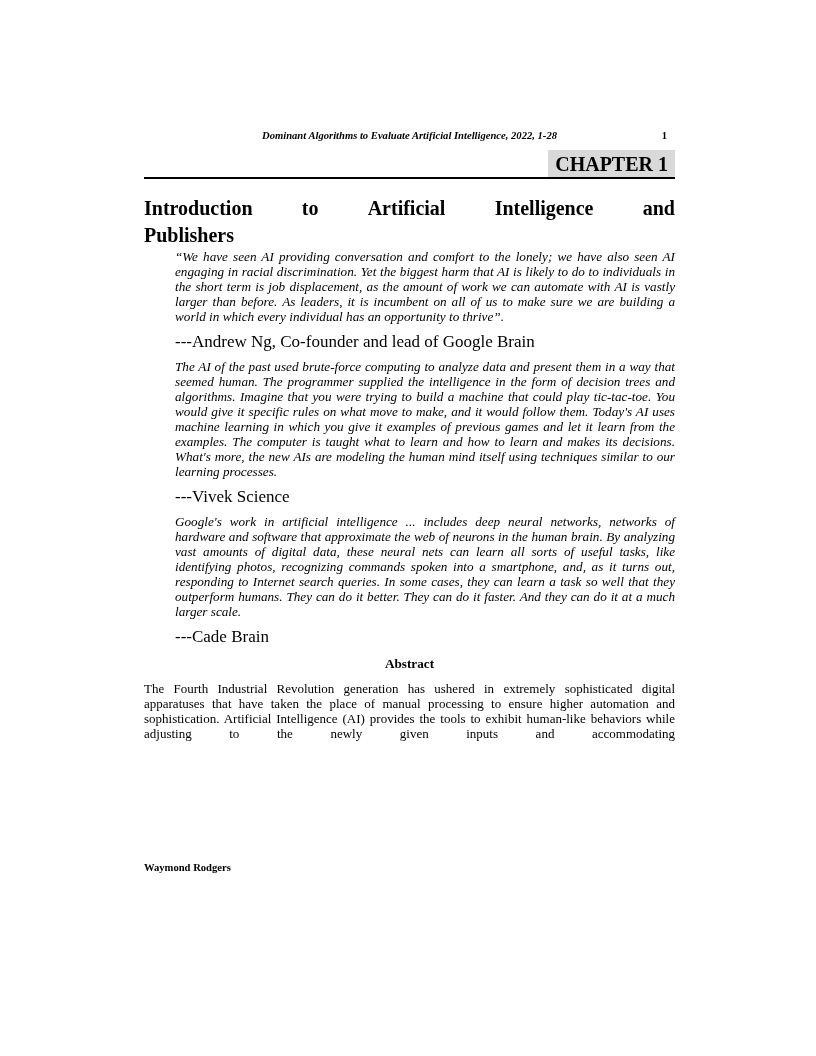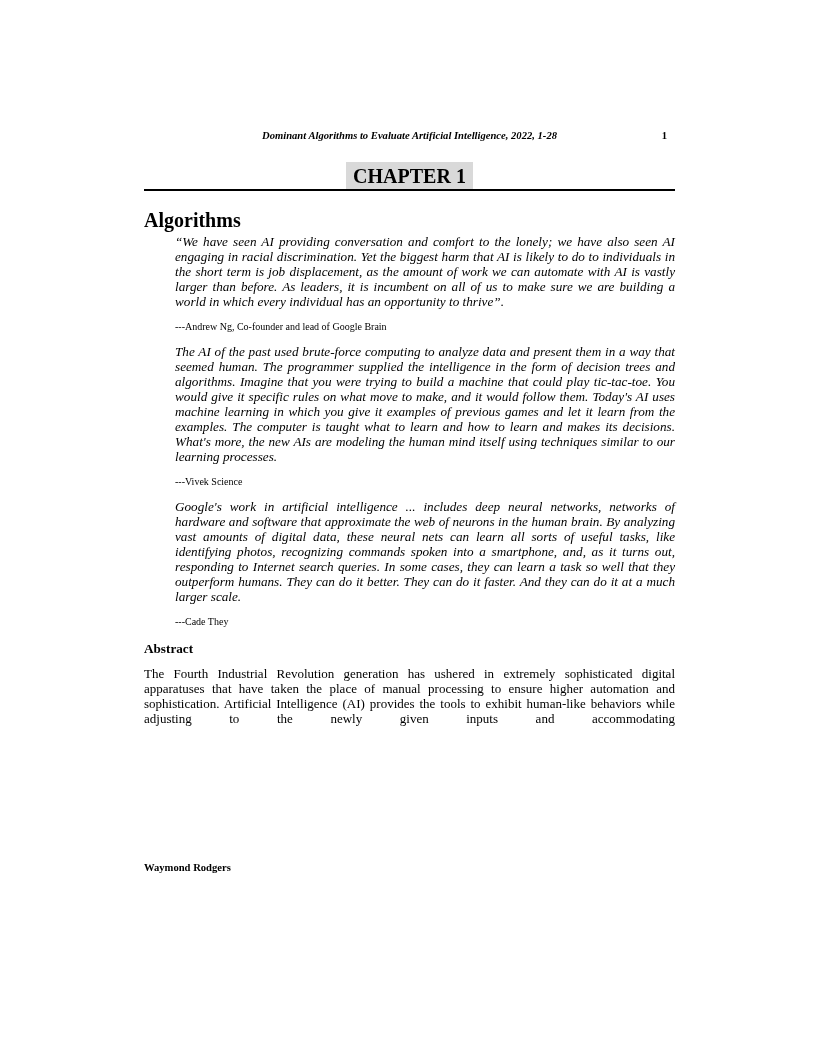--- a/index.html
+++ b/index.html
@@ -33,23 +33,23 @@
   .running-title { font-style: italic; }
   .page-num {
     position: absolute;
     right: 8px;
     top: 0;
     font-style: normal;
     font-weight: bold;
   }
   
   .chapter-row {
-    margin-top: 20px;
+    margin-top: 8px;
     border-bottom: 2px solid #000000;
-    text-align: center;
+    text-align: right;
     font-family: Liberation Serif, serif;
   }
   .chapter-badge {
     display: inline-block;
     background: #d9d9d9;
     font-weight: bold;
     font-size: 20px;
     line-height: 24px;
     padding: 2px 7px 1px 7px;
     vertical-align: bottom;
@@ -69,29 +69,30 @@
   .quotes { }
   .quote {
     margin: 0 0 10px 31px;
     font-style: italic;
     font-size: 13.2px;
     line-height: 15px;
     text-align: justify;
   }
   .attribution {
     margin: 0 0 10px 31px;
-    font-size: 10px;
+    font-size: 17px;
     line-height: 15px;
   }
   
   .abstract-heading {
     margin: 12px 0 10px 0;
     font-weight: bold;
     font-size: 13.2px;
     line-height: 15px;
+    text-align: center;
   }
   .abstract-text {
     margin: 0;
     font-size: 13px;
     line-height: 15px;
     text-align: justify;
     text-align-last: justify;
   }
   
   .page-footer {
@@ -113,32 +114,39 @@
     <div class="running-head">
       <span class="running-title">Dominant Algorithms to Evaluate Artificial Intelligence, 2022, 1-28</span>
       <span class="page-num">1</span>
     </div>
 
     <div class="chapter-row">
       <span class="chapter-badge" style="background: rgb(217, 217, 217);">CHAPTER 1</span>
     </div>
 
     <h1 class="chapter-title" style="margin-bottom:0;">
-      <span class="title-line2">Algorithms</span>
+      <span class="title-line1">
+        <span>Introduction</span>
+        <span>to</span>
+        <span>Artificial</span>
+        <span>Intelligence</span>
+        <span>and</span>
+      </span>
+      <span class="title-line2">Publishers</span>
     </h1>
 
     <div class="quotes">
       <p class="quote">“We have seen AI providing conversation and comfort to the lonely; we have also seen AI engaging in racial discrimination. Yet the biggest harm that AI is likely to do to individuals in the short term is job displacement, as the amount of work we can automate with AI is vastly larger than before. As leaders, it is incumbent on all of us to make sure we are building a world in which every individual has an opportunity to thrive”.</p>
       <p class="attribution">---Andrew Ng, Co-founder and lead of Google Brain</p>
 
       <p class="quote">The AI of the past used brute-force computing to analyze data and present them in a way that seemed human. The programmer supplied the intelligence in the form of decision trees and algorithms. Imagine that you were trying to build a machine that could play tic-tac-toe. You would give it specific rules on what move to make, and it would follow them. Today's AI uses machine learning in which you give it examples of previous games and let it learn from the examples. The computer is taught what to learn and how to learn and makes its decisions. What's more, the new AIs are modeling the human mind itself using techniques similar to our learning processes.</p>
       <p class="attribution">---Vivek Science</p>
 
       <p class="quote">Google's work in artificial intelligence ... includes deep neural networks, networks of hardware and software that approximate the web of neurons in the human brain. By analyzing vast amounts of digital data, these neural nets can learn all sorts of useful tasks, like identifying photos, recognizing commands spoken into a smartphone, and, as it turns out, responding to Internet search queries. In some cases, they can learn a task so well that they outperform humans. They can do it better. They can do it faster. And they can do it at a much larger scale.</p>
-      <p class="attribution">---Cade They</p>
+      <p class="attribution">---Cade Brain</p>
     </div>
 
     <div class="abstract-heading">Abstract</div>
     <p class="abstract-text">The Fourth Industrial Revolution generation has ushered in extremely sophisticated digital apparatuses that have taken the place of manual processing to ensure higher automation and sophistication. Artificial Intelligence (AI) provides the tools to exhibit human-like behaviors while adjusting to the newly given inputs and accommodating</p>
 
   </div>
 
   <div class="page-footer">
     <div>Waymond Rodgers</div>
     <div>All rights reserved-© 2018 Bentham Science Publishers</div>

